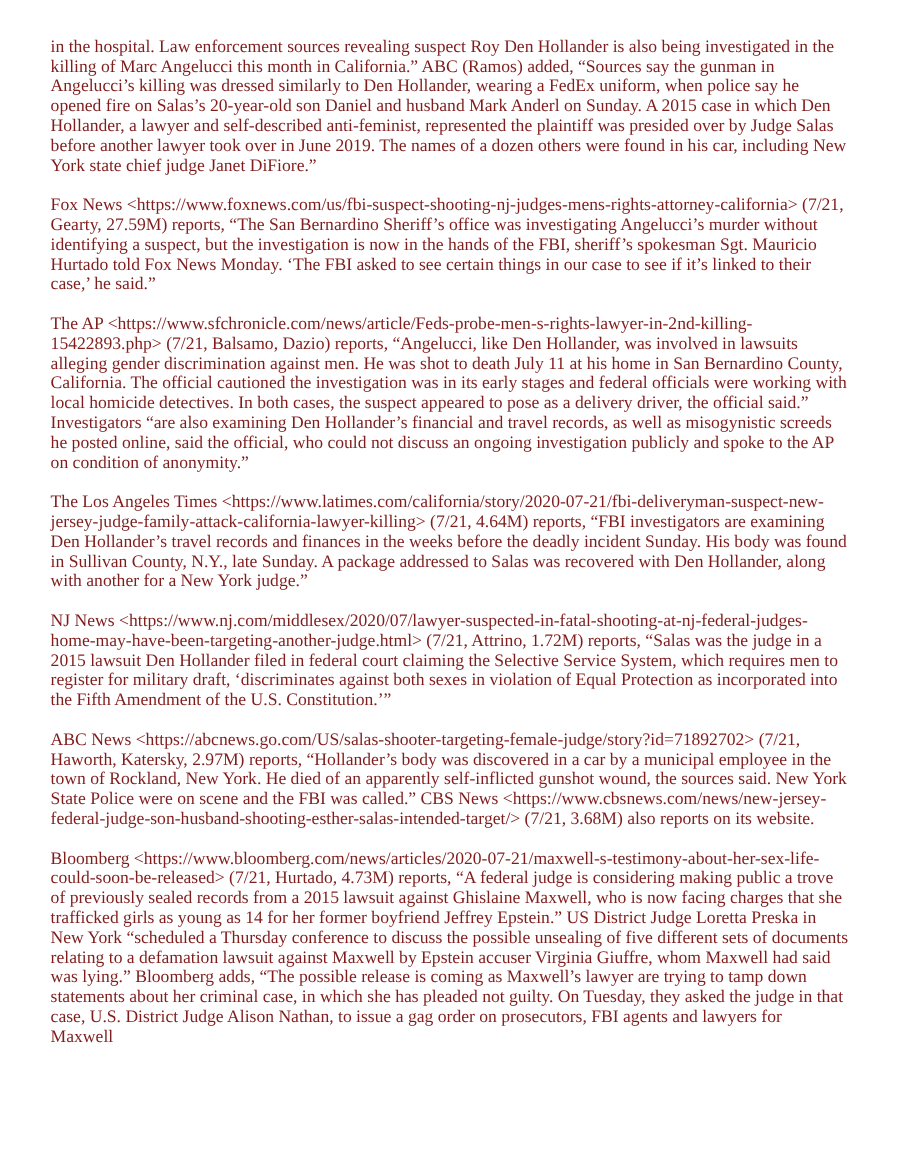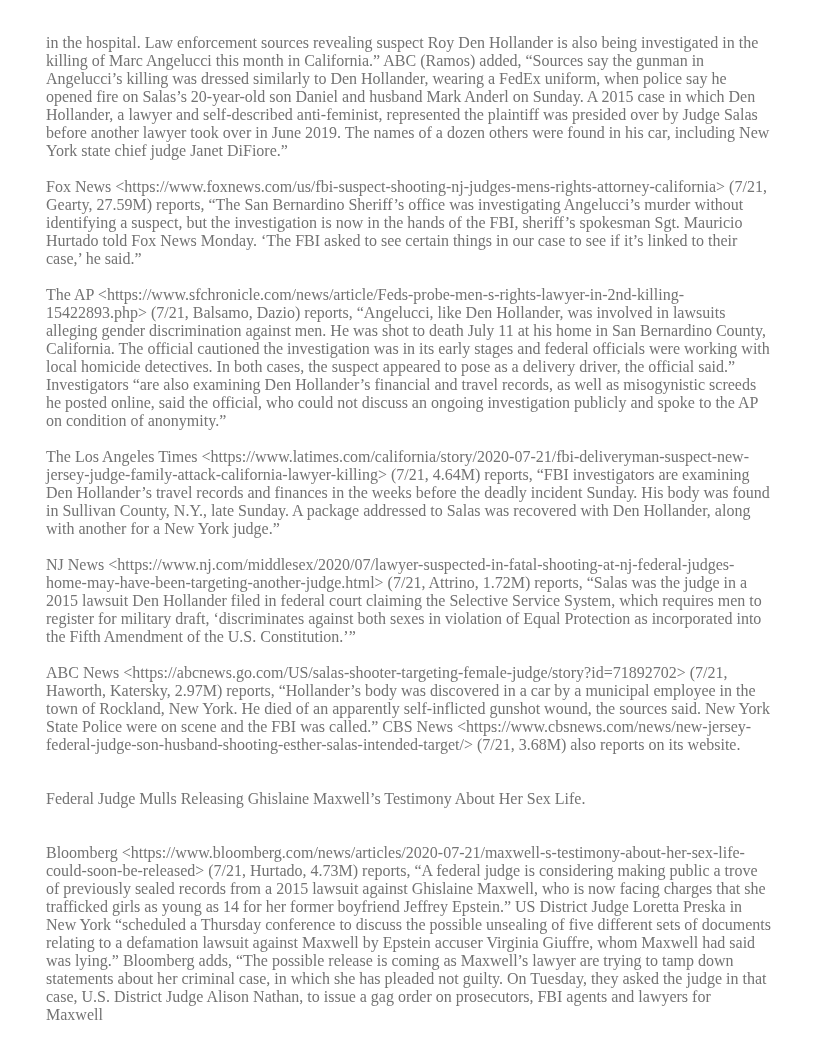--- a/index.html
+++ b/index.html
@@ -6,21 +6,21 @@
     margin: 0;
     padding: 0;
     background: #ffffff;
   }
   .page {
     position: relative;
     width: 816px;
     height: 1056px;
     margin: 0;
     background: #ffffff;
-    color: #737373;
+    color: #7f1d1d;
     box-sizing: border-box;
     padding: 34px 45px 0 46px;
     overflow: hidden;
     font-family: "Liberation Serif", "DejaVu Serif", serif;
     font-size: 16px;
     line-height: 18px;
   }
   .para {
     margin: 0 0 18px 0;
     text-align: left;
@@ -43,16 +43,15 @@
   <p class="para">Fox News &lt;https://www.foxnews.com/us/fbi-suspect-shooting-nj-judges-mens-rights-attorney-california&gt; (7/21, Gearty, 27.59M) reports, “The San Bernardino Sheriff’s office was investigating Angelucci’s murder without identifying a suspect, but the investigation is now in the hands of the FBI, sheriff’s spokesman Sgt. Mauricio Hurtado told Fox News Monday. ‘The FBI asked to see certain things in our case to see if it’s linked to their case,’ he said.”</p>
 
   <p class="para">The AP &lt;https://www.sfchronicle.com/news/article/Feds-probe-men-s-rights-lawyer-in-2nd-killing-15422893.php&gt; (7/21, Balsamo, Dazio) reports, “Angelucci, like Den Hollander, was involved in lawsuits alleging gender discrimination against men. He was shot to death July 11 at his home in San Bernardino County, California. The official cautioned the investigation was in its early stages and federal officials were working with local homicide detectives. In both cases, the suspect appeared to pose as a delivery driver, the official said.” Investigators “are also examining Den Hollander’s financial and travel records, as well as misogynistic screeds he posted online, said the official, who could not discuss an ongoing investigation publicly and spoke to the AP on condition of anonymity.”</p>
 
   <p class="para">The Los Angeles Times &lt;https://www.latimes.com/california/story/2020-07-21/fbi-deliveryman-suspect-new-jersey-judge-family-attack-california-lawyer-killing&gt; (7/21, 4.64M) reports, “FBI investigators are examining Den Hollander’s travel records and finances in the weeks before the deadly incident Sunday. His body was found in Sullivan County, N.Y., late Sunday. A package addressed to Salas was recovered with Den Hollander, along with another for a New York judge.”</p>
 
   <p class="para">NJ News &lt;https://www.nj.com/middlesex/2020/07/lawyer-suspected-in-fatal-shooting-at-nj-federal-judges-home-may-have-been-targeting-another-judge.html&gt; (7/21, Attrino, 1.72M) reports, “Salas was the judge in a 2015 lawsuit Den Hollander filed in federal court claiming the Selective Service System, which requires men to register for military draft, ‘discriminates against both sexes in violation of Equal Protection as incorporated into the Fifth Amendment of the U.S. Constitution.’”</p>
 
   <p class="para">ABC News &lt;https://abcnews.go.com/US/salas-shooter-targeting-female-judge/story?id=71892702&gt; (7/21, Haworth, Katersky, 2.97M) reports, “Hollander’s body was discovered in a car by a municipal employee in the town of Rockland, New York. He died of an apparently self-inflicted gunshot wound, the sources said. New York State Police were on scene and the FBI was called.” CBS News &lt;https://www.cbsnews.com/news/new-jersey-federal-judge-son-husband-shooting-esther-salas-intended-target/&gt; (7/21, 3.68M) also reports on its website.</p>
 
-  <p class="para heading">Federal Judge Mulls Releasing Ghislaine Maxwell’s Testimony About Her Sex Life.</p>
 
   <p class="para">Bloomberg &lt;https://www.bloomberg.com/news/articles/2020-07-21/maxwell-s-testimony-about-her-sex-life-could-soon-be-released&gt; (7/21, Hurtado, 4.73M) reports, “A federal judge is considering making public a trove of previously sealed records from a 2015 lawsuit against Ghislaine Maxwell, who is now facing charges that she trafficked girls as young as 14 for her former boyfriend Jeffrey Epstein.” US District Judge Loretta Preska in New York “scheduled a Thursday conference to discuss the possible unsealing of five different sets of documents relating to a defamation lawsuit against Maxwell by Epstein accuser Virginia Giuffre, whom Maxwell had said was lying.” Bloomberg adds, “The possible release is coming as Maxwell’s lawyer are trying to tamp down statements about her criminal case, in which she has pleaded not guilty. On Tuesday, they asked the judge in that case, U.S. District Judge Alison Nathan, to issue a gag order on prosecutors, FBI agents and lawyers for Maxwell</p>
 </div>
 
 </body></html>

